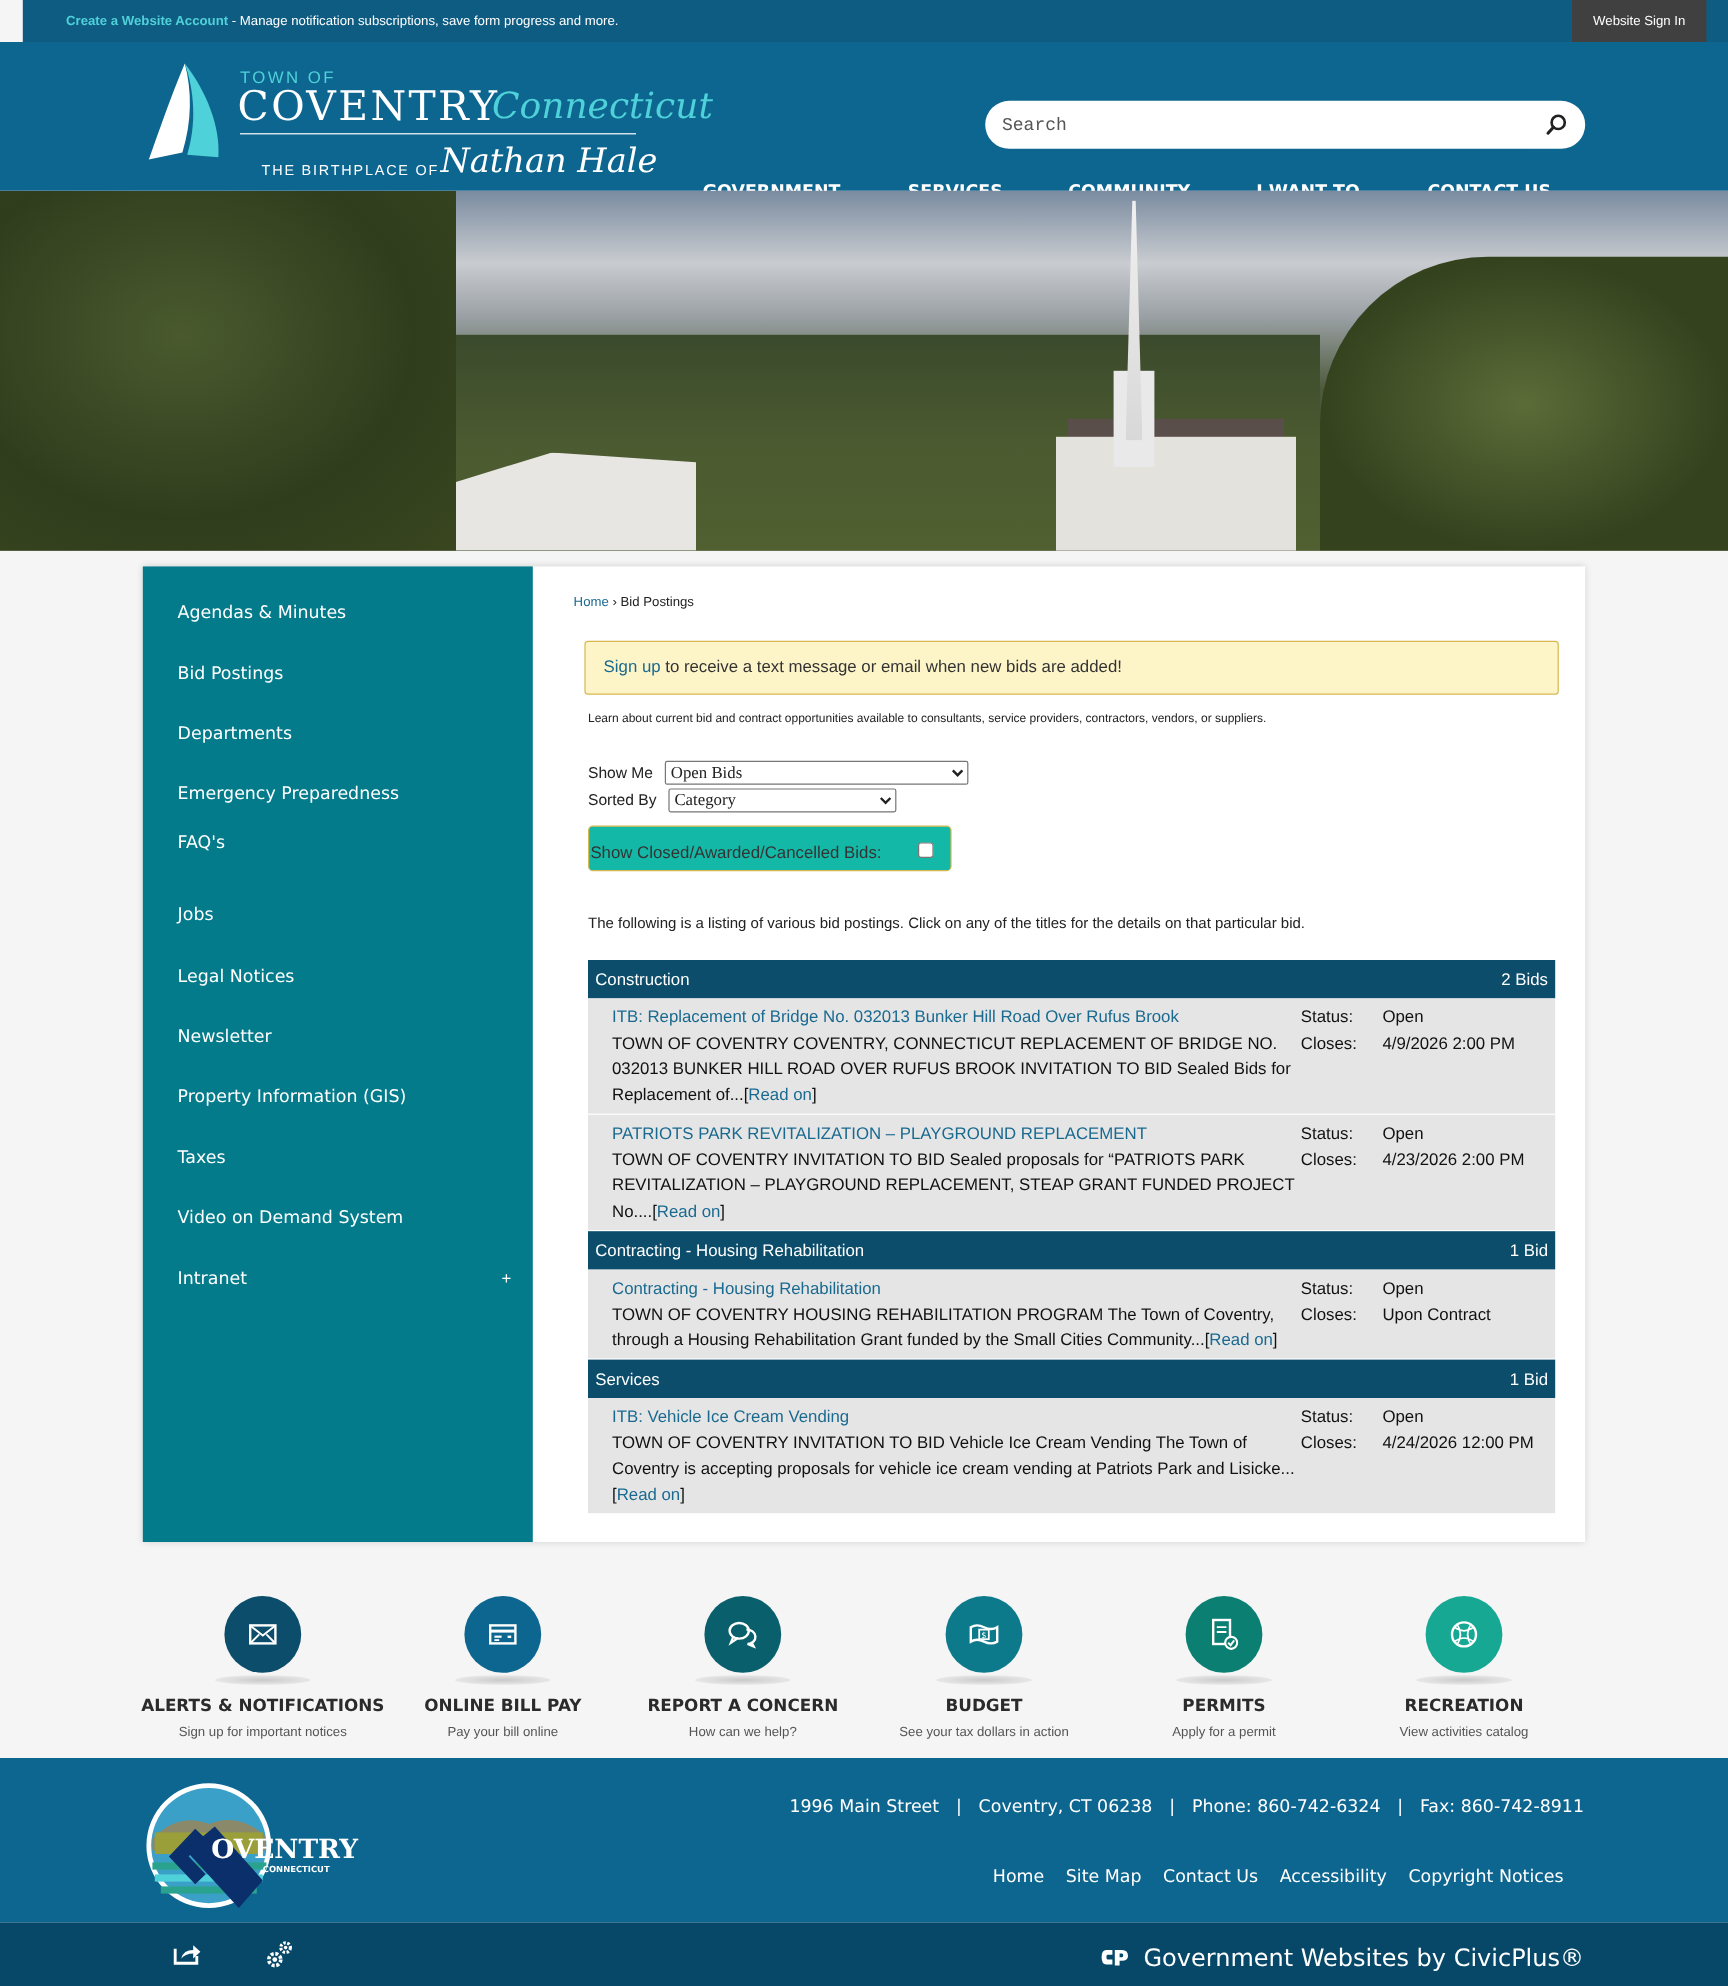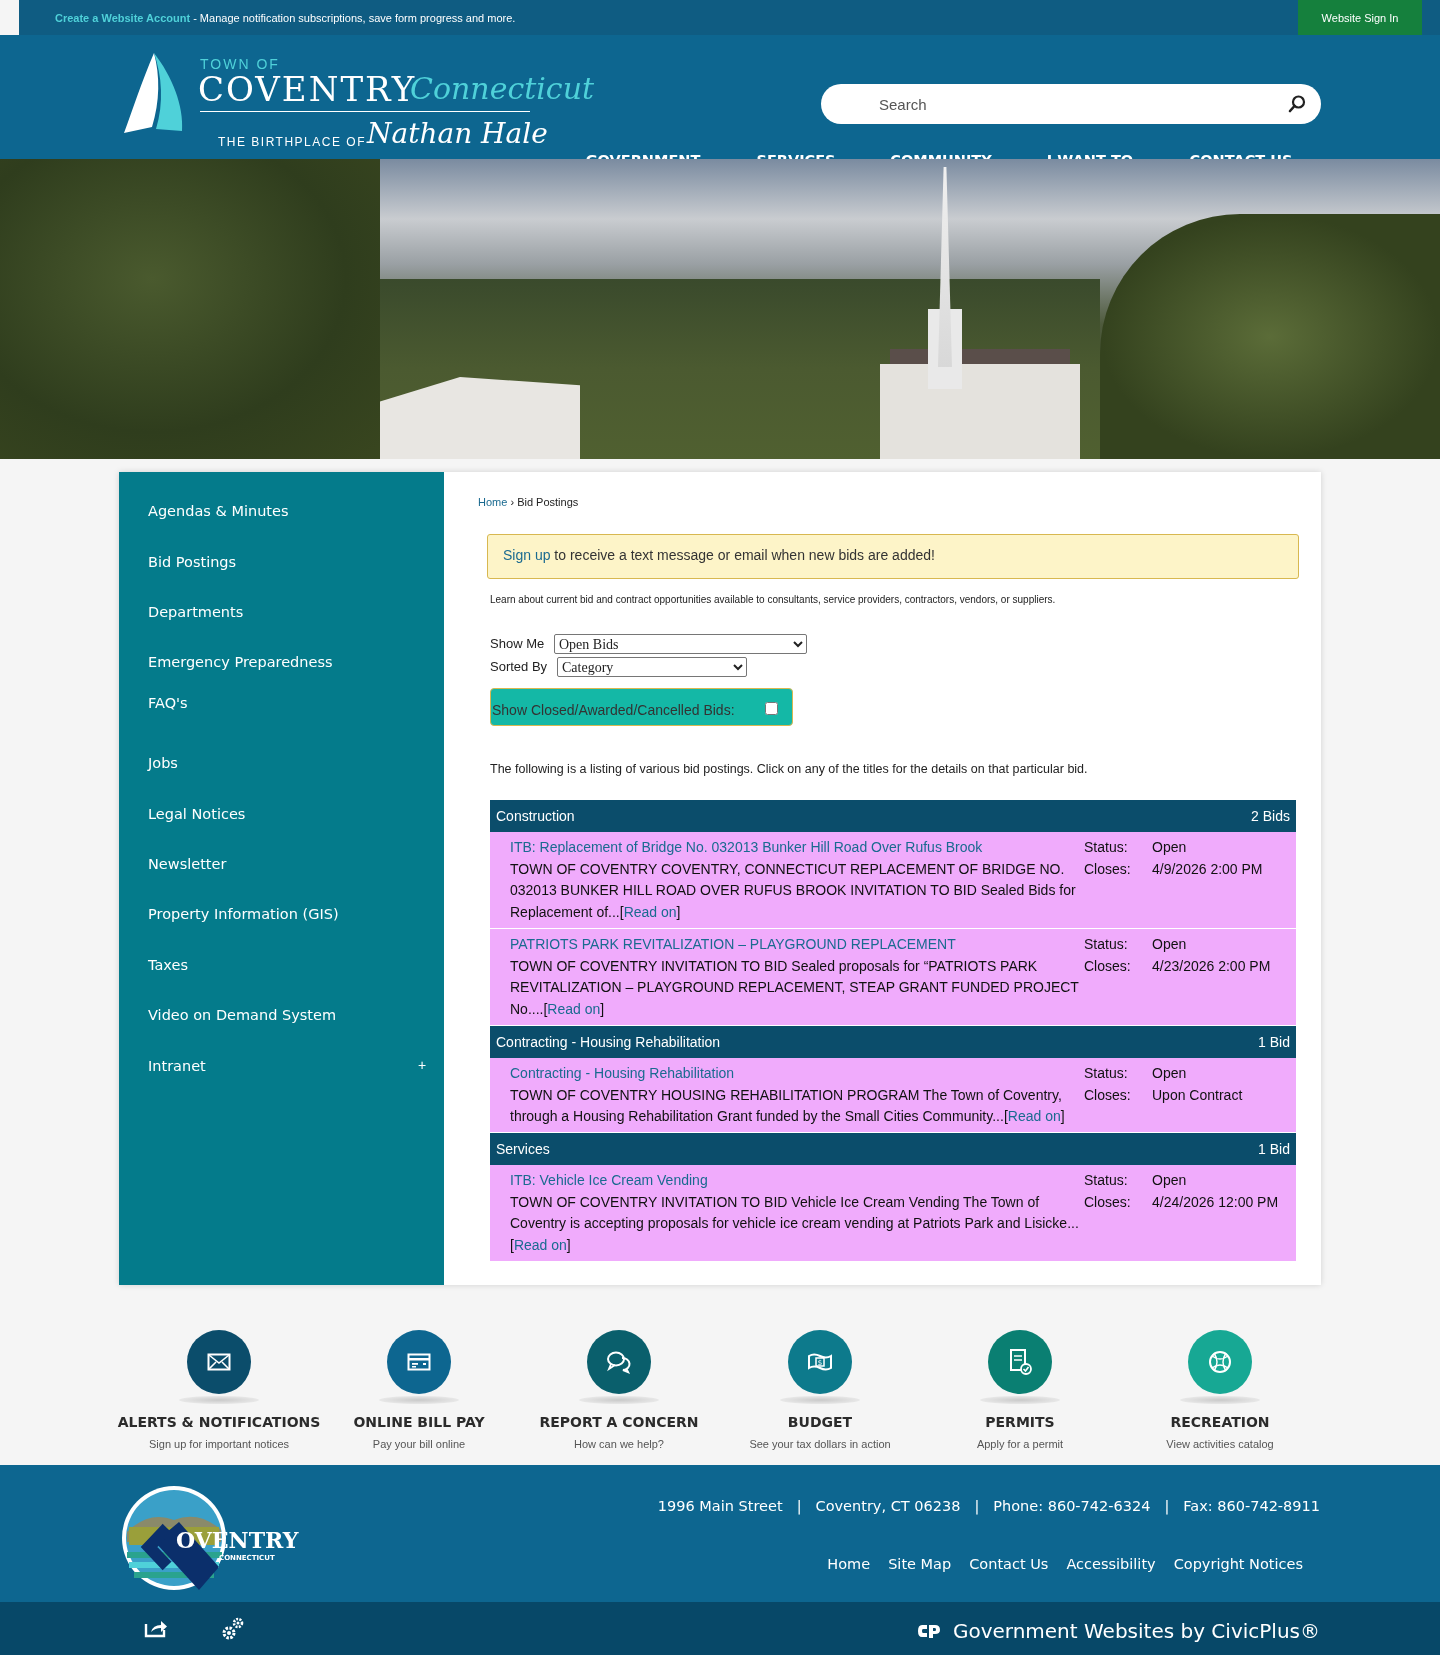--- a/index.html
+++ b/index.html
@@ -3,35 +3,35 @@
 <meta charset="utf-8">
 <style>
   * { box-sizing: border-box; margin: 0; padding: 0; }
   body { width: 1440px; height: 1655px; background: #f5f5f5; font-family: "Liberation Sans", sans-serif; position: relative; overflow: hidden; }
   a { color: #1a6a90; }
 
   
   .topbar { position: absolute; left: 0; top: 0; width: 1440px; height: 35px; background: #0f5c82; color: #fff; font-size: 11px; margin-left: 19px; }
   .topbar .msg { position: absolute; left: 36px; top: 12px; }
   .topbar .msg .create { color: #4fd1d9; font-weight: bold; }
-  .topbar .signin { position: absolute; right: 37px; top: 0; width: 124px; height: 35px; background: #15803d; color: #fff; font-size: 11px; display: flex; align-items: center; justify-content: center; }
+  .topbar .signin { position: absolute; right: 37px; top: 0; width: 112px; height: 35px; background: #404040; color: #fff; font-size: 11px; display: flex; align-items: center; justify-content: center; }
 
   
   .header { position: absolute; left: 0; top: 35px; width: 1440px; height: 124px; background: #0d6690; }
   .logo { position: absolute; left: 122px; top: 16px; width: 440px; height: 95px; color: #fff; }
   .logo .sail { position: absolute; left: 0; top: 0; }
   .logo .townof { position: absolute; left: 78px; top: 5px; font-size: 14px; letter-spacing: 2px; color: #4fd1d9; }
   .logo .coventry { position: absolute; left: 76px; top: 18px; font-family: "DejaVu Serif", serif; font-size: 34px; letter-spacing: 2px; color: #fff; }
   .logo .connecticut { position: absolute; left: 288px; top: 20px; font-family: "DejaVu Serif", serif; font-style: italic; font-size: 30px; color: #4fd1d9; }
   .logo .rule { position: absolute; left: 78px; top: 60px; width: 330px; height: 1px; background: #fff; }
   .logo .birth { position: absolute; left: 96px; top: 84px; font-size: 12px; letter-spacing: 1.5px; }
   .logo .nathan { position: absolute; left: 245px; top: 66px; font-family: "DejaVu Serif", serif; font-style: italic; font-size: 28px; color: #fff; }
 
   .search { position: absolute; left: 821px; top: 49px; width: 500px; height: 40px; background: #fff; border-radius: 20px; }
-  .search input { position: absolute; left: 14px; top: 8px; width: 430px; height: 24px; border: none; outline: none; font-size: 15px; color: #444; font-family: Liberation Sans, sans-serif; background: transparent; margin-left: 44px; }
+  .search input { position: absolute; left: 14px; top: 8px; width: 430px; height: 24px; border: none; outline: none; font-size: 15px; color: #444; font-family: Liberation Mono, monospace; background: transparent; }
   .search input::placeholder { color: #555; }
   .search .sicon { position: absolute; right: 14px; top: 10px; width: 20px; height: 20px; }
 
   .nav { position: absolute; top: 117px; left: 0; width: 1440px; }
   .nav .item { position: absolute; color: #fff; font-family: "DejaVu Sans", sans-serif; font-weight: bold; font-size: 14.5px; text-align: center; white-space: nowrap; transform: translateX(-50%); }
   .nav .item .chev { display: block; margin: 2px auto 0; width: 12px; height: 8px; }
 
   
   .hero { position: absolute; left: 0; top: 159px; width: 1440px; height: 300px; overflow: hidden;
     background: linear-gradient(180deg, #7a8ba0 0%, #c9ccd0 20%, #9aa0a4 35%, #4e5a3c 55%, #3b4a2a 75%, #6b6d58 100%); }
@@ -58,21 +58,21 @@
   .filter-label { position: absolute; font-size: 13px; color: #222; }
   select { font-family: Liberation Serif, serif; font-size: 14px; color: #222; border: 1px solid #767676; border-radius: 2px; background: #fff; height: 20px; }
   .sel-show { position: absolute; left: 110px; top: 162px; width: 253px; }
   .sel-sort { position: absolute; left: 113px; top: 185px; width: 190px; }
   .closed-box { position: absolute; left: 46px; top: 216px; width: 303px; height: 38px; background: #14b8a6; border: 1px solid #d8b850; border-radius: 4px; font-size: 14px; color: #333; padding: 13px 1px; }
   .closed-box input { position: absolute; left: 274px; top: 13px; width: 13px; height: 13px; }
   .listing-note { position: absolute; left: 46px; top: 290px; font-size: 12.5px; color: #222; }
 
   .bids { position: absolute; left: 46px; top: 328px; width: 806px; }
   .cat { height: 32px; background: #0b4d6b; color: #fff; font-size: 14px; display: flex; justify-content: space-between; align-items: center; padding: 0 6px; margin-top: 0; }
-  .bid { background: #f0abfc; position: relative; padding: 5px 0 6px 20px; font-size: 14px; line-height: 21.5px; color: #111; margin-bottom: 1px; }
+  .bid { background: #e5e5e5; position: relative; padding: 5px 0 6px 20px; font-size: 14px; line-height: 21.5px; color: #111; margin-bottom: 1px; }
   .bid .left { width: 575px; }
   .bid .title a { color: #1a6a90; }
   .bid .meta { position: absolute; left: 594px; top: 5px; width: 210px; }
   .bid .meta .row { display: flex; }
   .bid .meta .k { width: 68px; }
   .bid .meta .v { width: 140px; }
 
   
   .quick { position: absolute; left: 0; top: 1330px; width: 1440px; height: 135px; }
   .ql { position: absolute; width: 210px; text-align: center; transform: translateX(-50%); }

